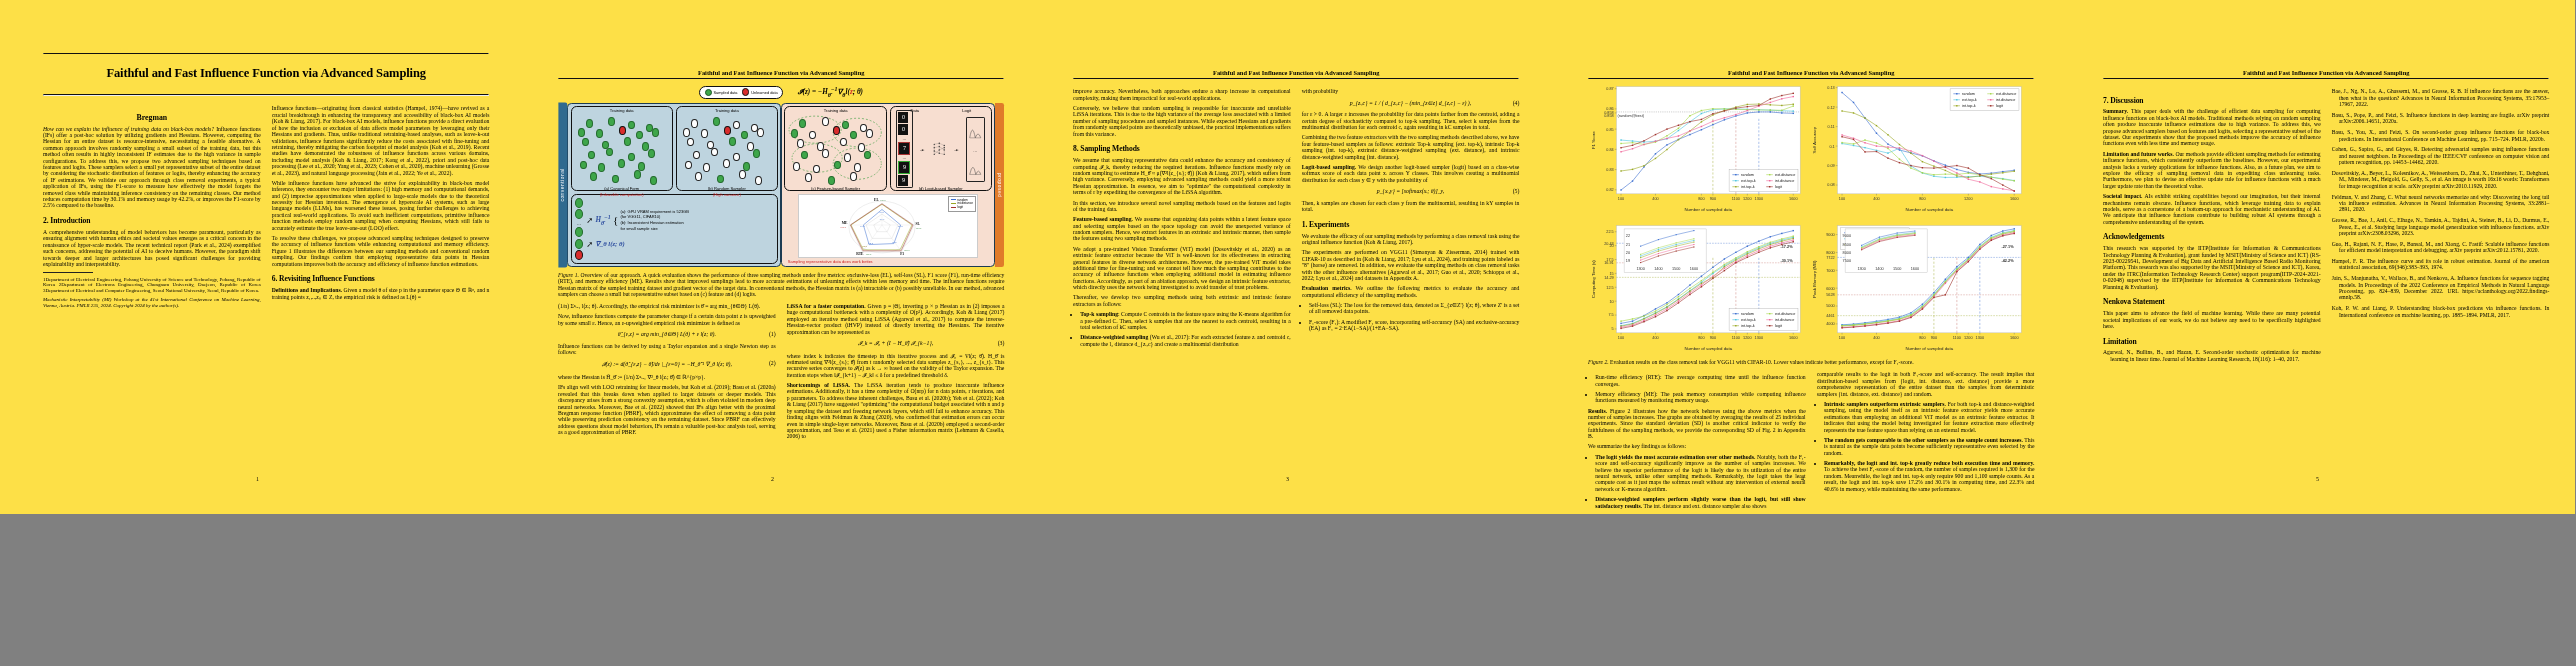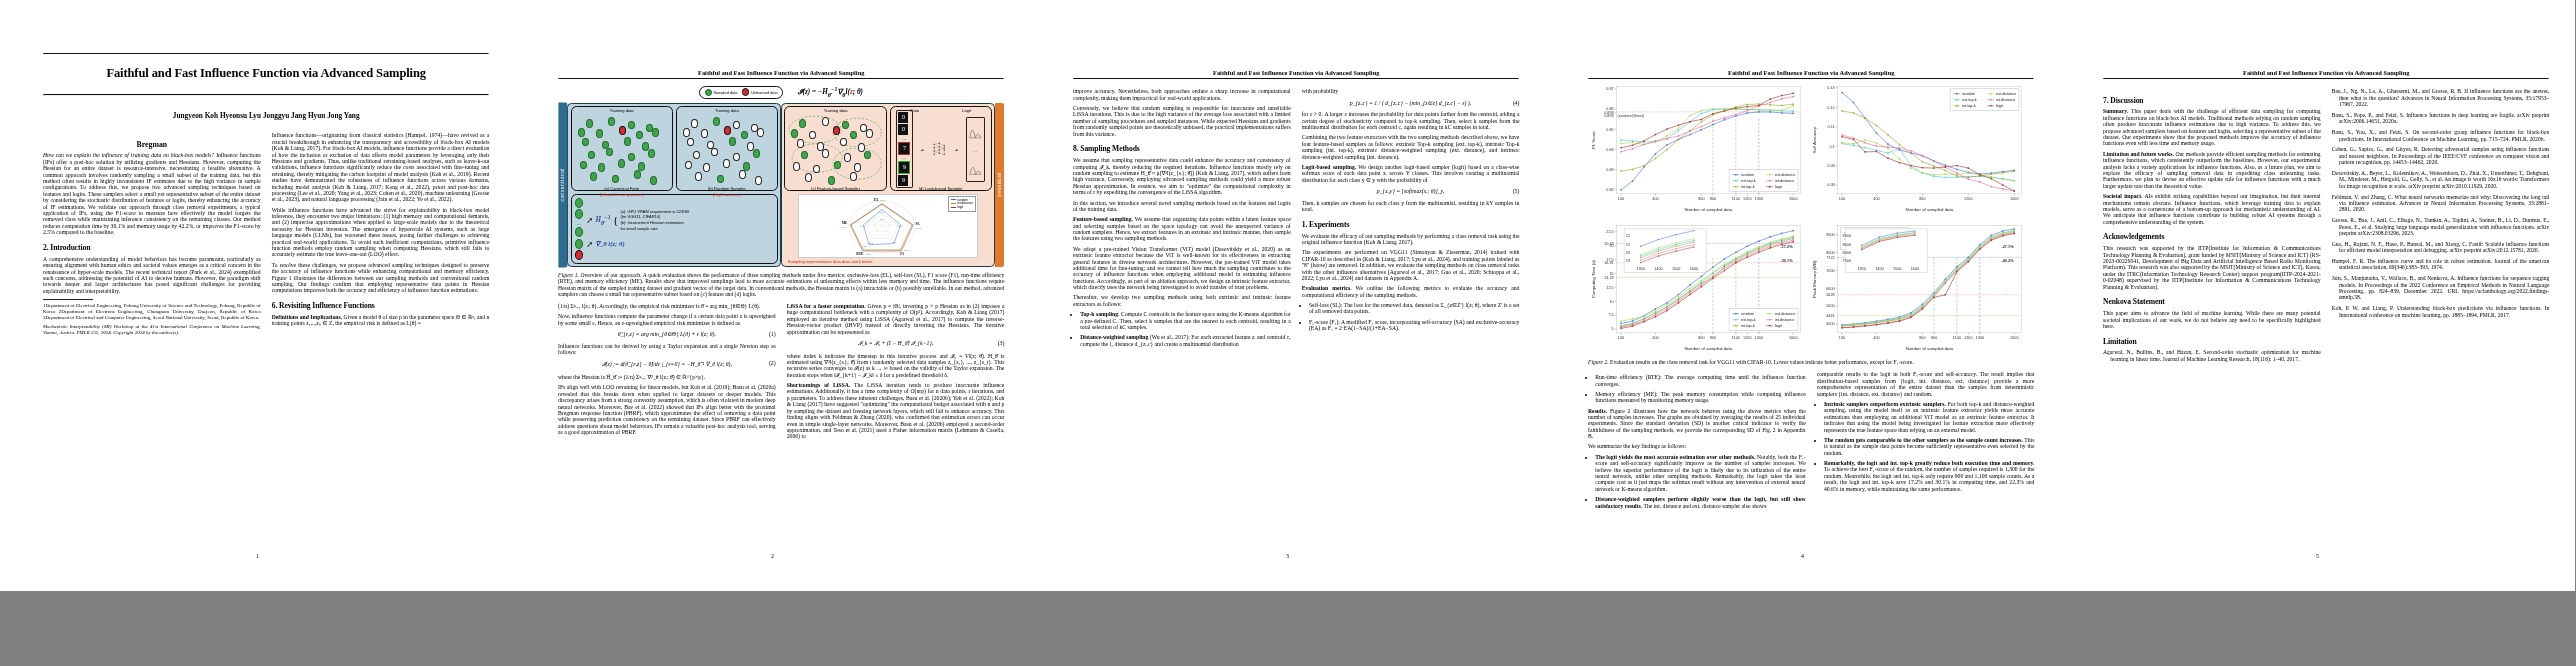--- a/index.html
+++ b/index.html
@@ -1,18 +1,18 @@
 <!DOCTYPE html>
 <html style="font-size:9px"><head>
 <meta charset="utf-8">
 <style>
   html,body{margin:0;padding:0;background:#7a7a7a;}
   body{font-family:"Liberation Serif",serif;}
   #viewer{width:2576px;height:667px;display:flex;gap:0;background:#808080;overflow:hidden;}
-  .page{width:515px;height:591px;background:#ffffff;position:relative;box-sizing:border-box;overflow:hidden;flex:0 0 515px;}
+  .page{width:515px;height:514px;background:#fde047;position:relative;box-sizing:border-box;overflow:hidden;flex:0 0 515px;}
   .page-inner{position:absolute;left:43px;right:25.6px;top:0;bottom:0;}
 
   .rule-top{border-top:1.2px solid #111;border-bottom:0;margin:0;}
   .rule-bot{border-top:0.9px solid #111;margin:0;}
 
   .ptitle{font-size:12.5px;font-weight:bold;text-align:center;letter-spacing:-0.1px;padding:12.2px 0 13.3px 0;}
   .authors{text-align:center;font-size:7.3px;font-weight:bold;padding:14.5px 0 3.3px 0;}
 
   .cols{display:flex;gap:11px;}
   .col{flex:1 1 0;min-width:0;}
@@ -87,23 +87,20 @@
 
 <div id="viewer">
 
   <div class="page">
 
     <div class="page-inner">
       <div style="height:53px"></div>
       <hr class="rule-top">
       <div class="ptitle">Faithful and Fast Influence Function via Advanced Sampling</div>
       <hr class="rule-bot">
-      <div class="authors">
-        <span>Jungyeon Koh   Hyeonsu Lyu   Jonggyu Jang   Hyun Jong Yang</span>
-      </div>
       <div style="height:9px"></div>
       <div class="cols">
         <div class="col">
           <div class="abshead">Bregman</div>
           <p class="abs"><span>How can we explain the influence of training data on black-box models?</span> <span class="rm">Influence functions (IFs) offer a post-hoc solution by utilizing gradients and Hessians. However, computing the Hessian for an entire dataset is resource-intensive, necessitating a feasible alternative. A common approach involves randomly sampling a small subset of the training data, but this method often results in highly inconsistent IF estimates due to the high variance in sample configurations. To address this, we propose two advanced sampling techniques based on features and logits. These samplers select a small yet representative subset of the entire dataset by considering the stochastic distribution of features or logits, thereby enhancing the accuracy of IF estimations. We validate our approach through class removal experiments, a typical application of IFs, using the F1-score to measure how effectively the model forgets the removed class while maintaining inference consistency on the remaining classes. Our method reduces computation time by 30.1% and memory usage by 42.2%, or improves the F1-score by 2.5% compared to the baseline.</span></p>
           <div class="sechead">2. Introduction</div>
           <p>A comprehensive understanding of model behaviors has become paramount, particularly as ensuring alignment with human ethics and societal values emerges as a critical concern in the renaissance of hyper-scale models. The recent technical report (Park et al., 2024) exemplified such concerns, addressing the potential of AI to deceive humans. However, the paradigm shift towards deeper and larger architectures has posed significant challenges for providing explainability and interpretability.</p>
           <hr class="hr-foot">
           <p class="foot">1Department of Electrical Engineering, Pohang University of Science and Technology, Pohang, Republic of Korea 2Department of Electrons Engineering, Chungnam University, Daejeon, Republic of Korea 3Department of Electrical and Computer Engineering, Seoul National University, Seoul, Republic of Korea.</p>
           <p class="foot it">Mechanistic Interpretability (MI) Workshop at the 41st International Conference on Machine Learning, Vienna, Austria. PMLR 235, 2024. Copyright 2024 by the author(s).</p>

